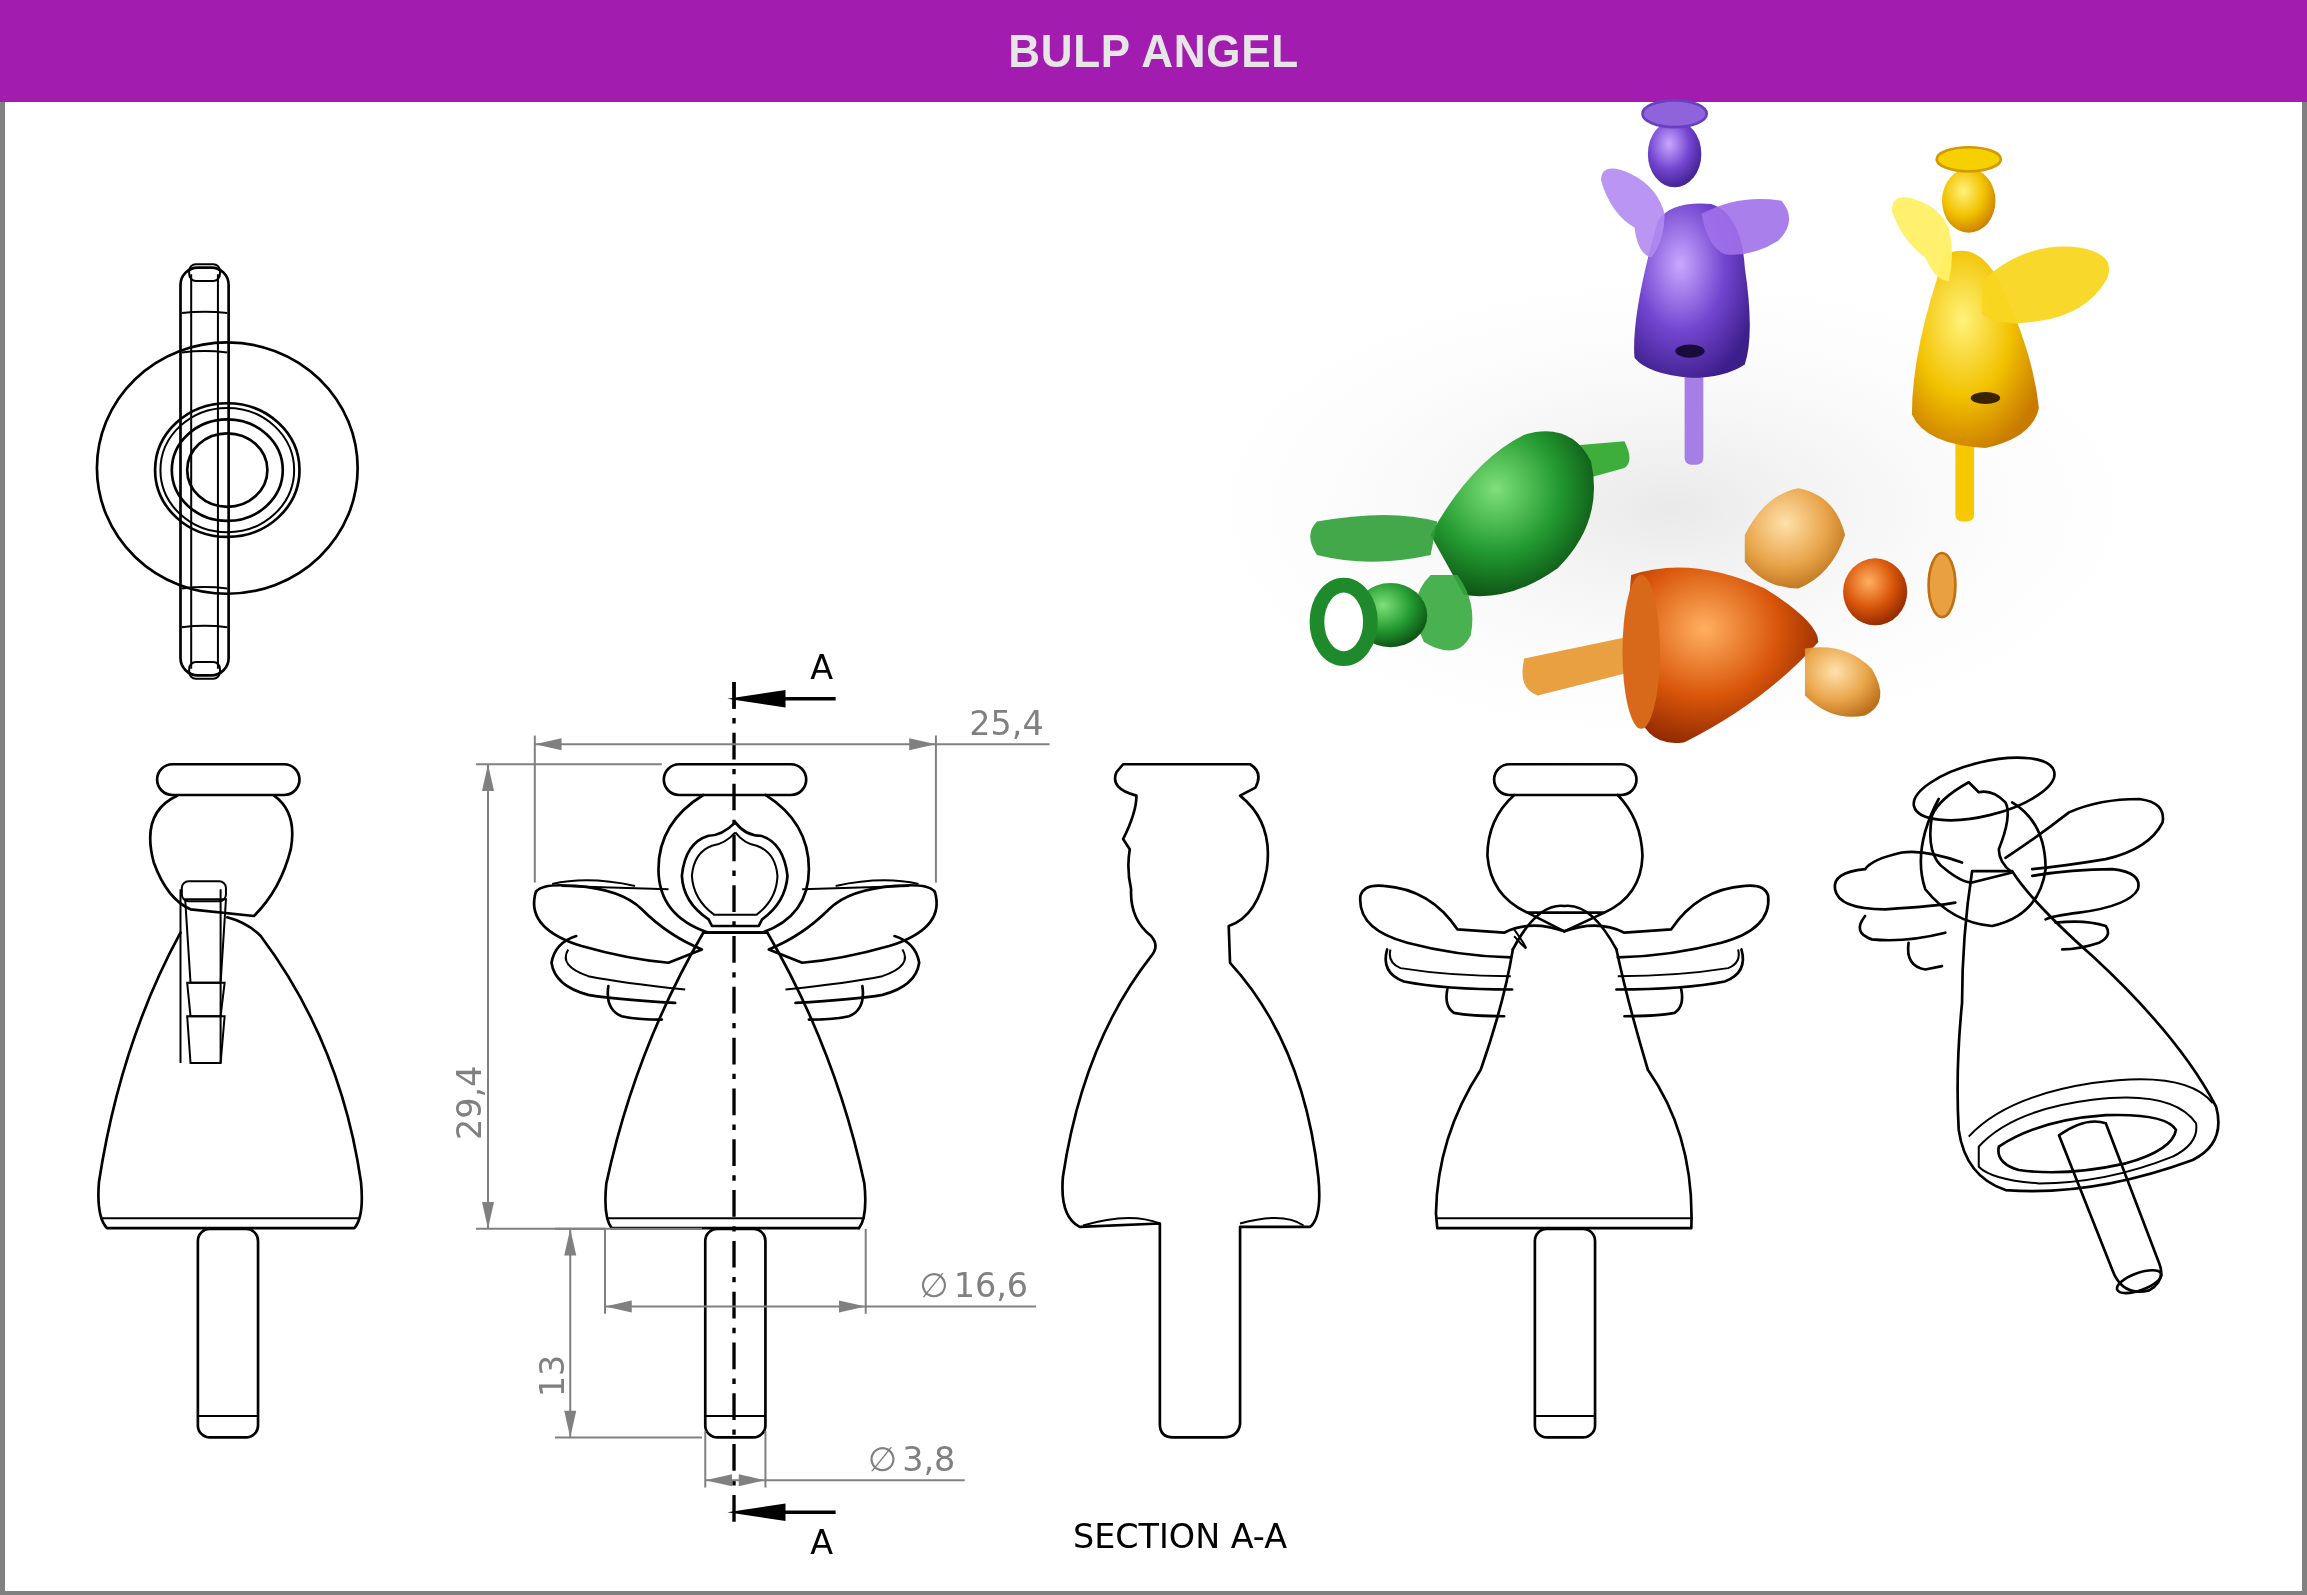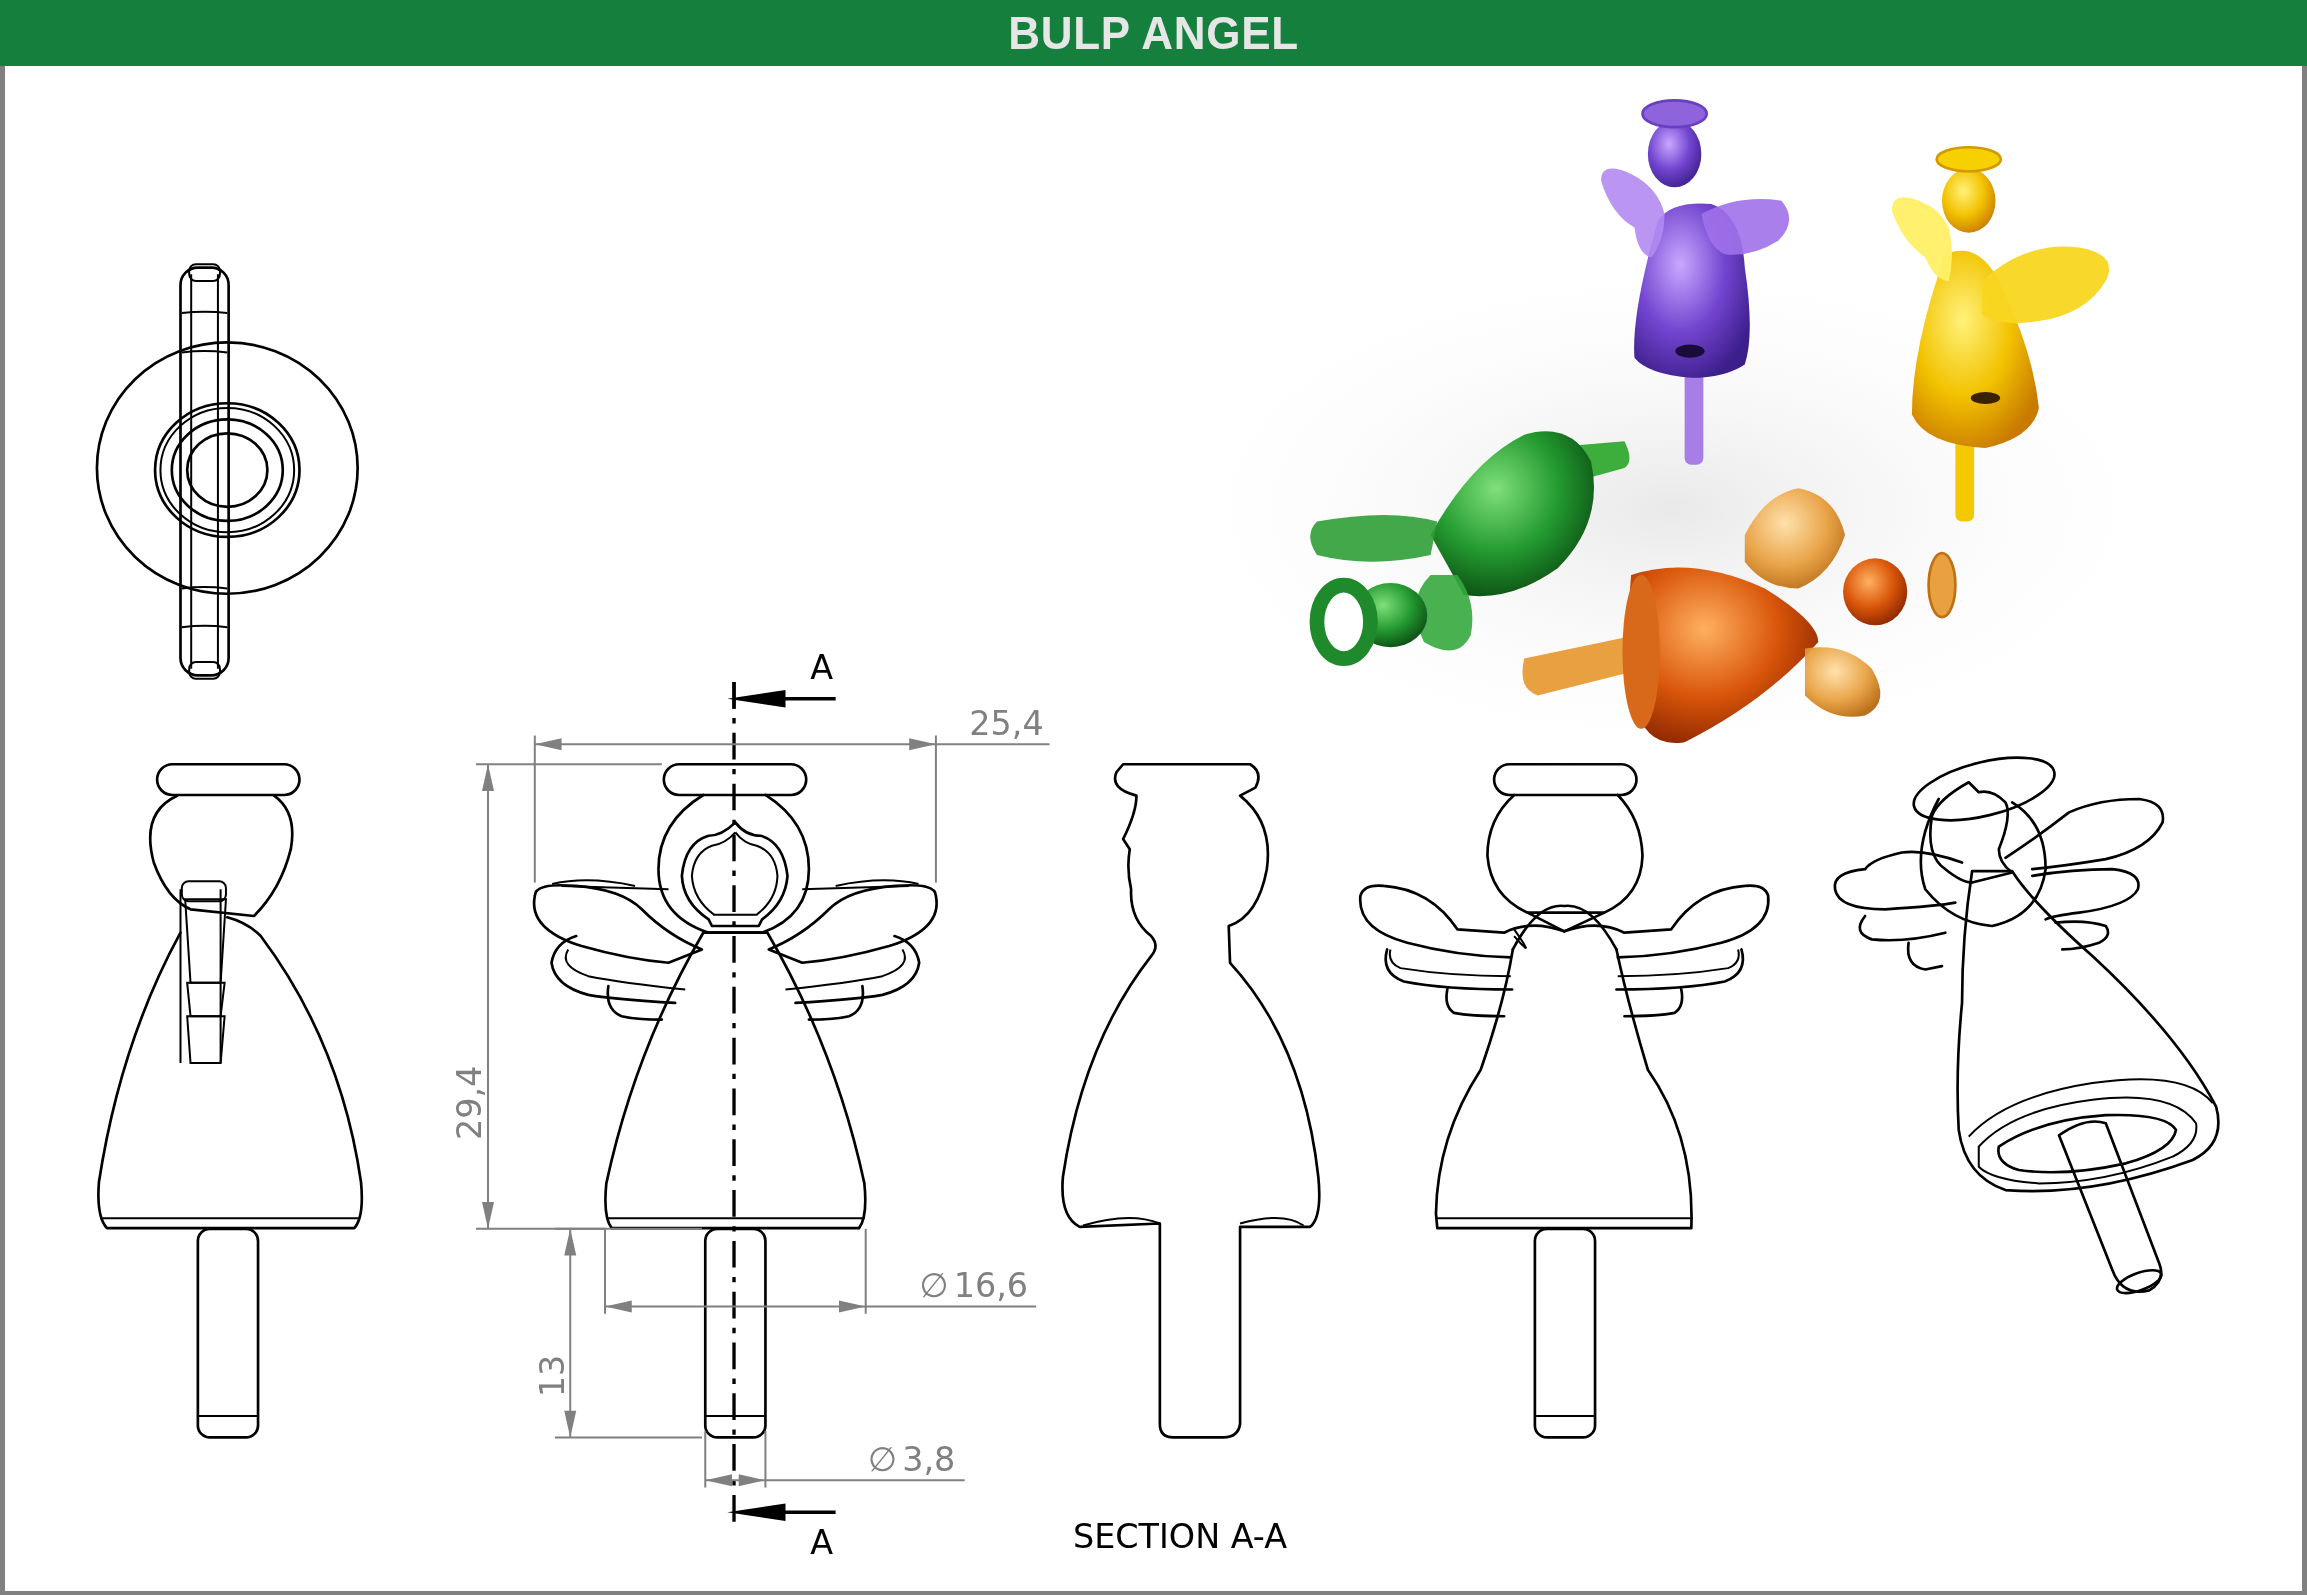--- a/index.html
+++ b/index.html
@@ -1,18 +1,18 @@
 <!DOCTYPE html>
 <html style="font-size:10.7px"><head>
 <meta charset="utf-8">
 <style>
   html, body { margin: 0; padding: 0; background: #ffffff; }
   body { width: 2307px; height: 1596px; position: relative; overflow: hidden; font-family: "Liberation Sans", sans-serif; }
   .frame { position: absolute; left: 0; top: 0; width: 2307px; height: 1596px; box-sizing: border-box; border: 5.3px solid #808080; background: #ffffff; }
-  .header { position: absolute; left: 0; top: 0; width: 2307px; height: 66px; background: #15803d; display: flex; align-items: center; justify-content: center; }
+  .header { position: absolute; left: 0; top: 0; width: 2307px; height: 102px; background: #a21caf; display: flex; align-items: center; justify-content: center; }
   .header-title { color: #e6e6e6; font-weight: bold; font-size: 44px; letter-spacing: 0.7px; font-family: "Liberation Sans", sans-serif; transform: scaleY(1.05); }
   svg.drawing { position: absolute; left: 0; top: 0; }
   .ln { fill: none; stroke: #000; stroke-width: 4; stroke-linejoin: round; stroke-linecap: round; }
   .ln-thin { fill: none; stroke: #000; stroke-width: 3; }
   .dim { fill: none; stroke: #808080; stroke-width: 3; }
   .dimtxt { fill: #808080; font-family: "DejaVu Sans", sans-serif; font-size: 50px; }
   .lbl { fill: #000; font-family: "DejaVu Sans", sans-serif; font-size: 50px; }
   .hatch { stroke: #9a9a9a; stroke-width: 2.5; }
   .center { stroke: #000; stroke-width: 5; stroke-dasharray: 40 14 8 14; fill: none; }
 </style>

